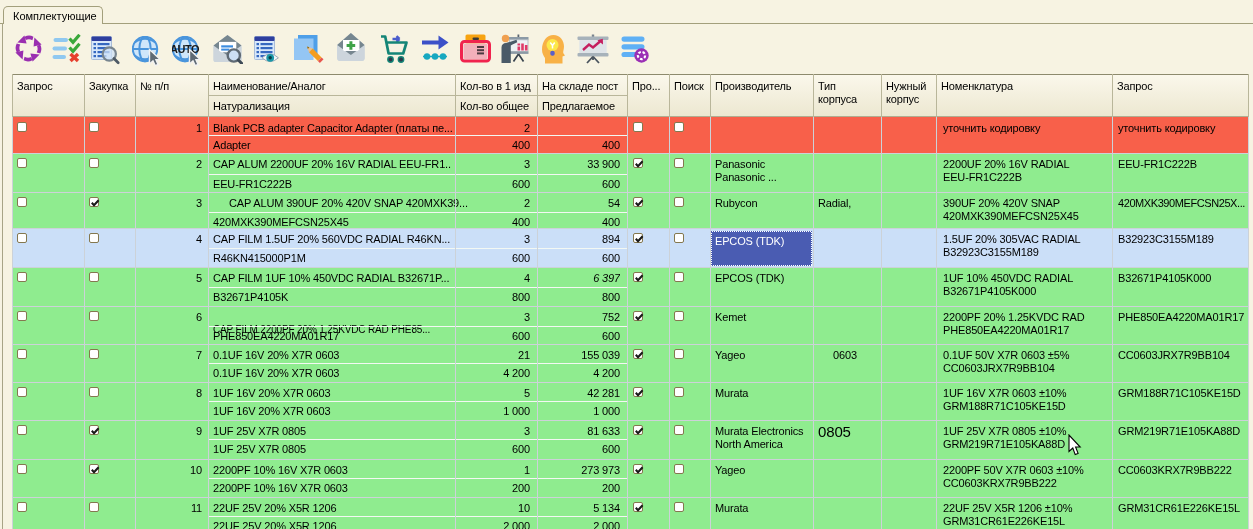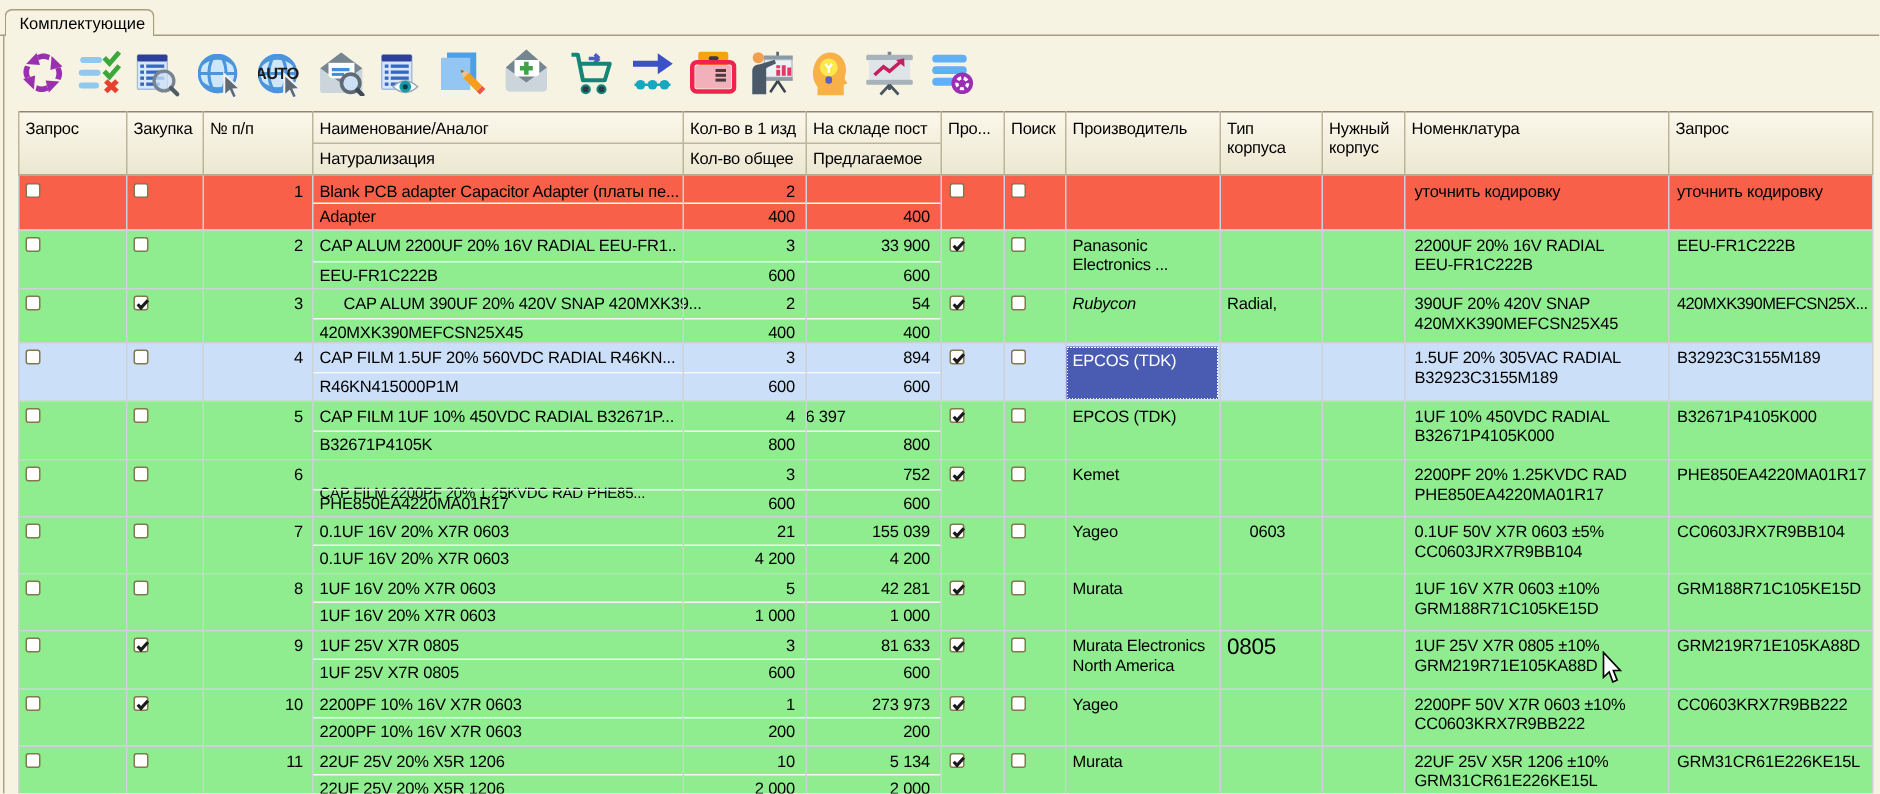--- a/index.html
+++ b/index.html
@@ -235,21 +235,21 @@
 <div style="position:absolute;left:208px;top:135px;width:419px;height:1px;background:#f3f8f3;"></div>
 <div style="position:absolute;left:12px;top:153px;width:1236px;height:39px;background:#8fec8f;"></div>
 <div style="position:absolute;left:135px;top:158px;font-size:11px;color:#000000;white-space:nowrap;line-height:13px;width:67px;overflow:hidden;text-align:right;">2</div>
 <div style="position:absolute;left:213px;top:158px;font-size:11px;color:#000000;white-space:nowrap;line-height:13px;width:239px;overflow:hidden;">CAP ALUM 2200UF 20% 16V RADIAL EEU-FR1...</div>
 <div style="position:absolute;left:213px;top:178px;font-size:11px;color:#000000;white-space:nowrap;line-height:13px;width:239px;overflow:hidden;">EEU-FR1C222B</div>
 <div style="position:absolute;left:455px;top:158px;font-size:11px;color:#000000;white-space:nowrap;line-height:13px;width:75px;overflow:hidden;text-align:right;">3</div>
 <div style="position:absolute;left:455px;top:178px;font-size:11px;color:#000000;white-space:nowrap;line-height:13px;width:75px;overflow:hidden;text-align:right;">600</div>
 <div style="position:absolute;left:537px;top:158px;font-size:11px;color:#000000;white-space:nowrap;line-height:13px;width:83px;overflow:hidden;text-align:right;">33 900</div>
 <div style="position:absolute;left:537px;top:178px;font-size:11px;color:#000000;white-space:nowrap;line-height:13px;width:83px;overflow:hidden;text-align:right;">600</div>
 <div style="position:absolute;left:715px;top:158px;font-size:11px;color:#000000;white-space:nowrap;line-height:13px;">Panasonic</div>
-<div style="position:absolute;left:715px;top:171px;font-size:11px;color:#000000;white-space:nowrap;line-height:13px;">Electronics ...</div>
+<div style="position:absolute;left:715px;top:171px;font-size:11px;color:#000000;white-space:nowrap;line-height:13px;">Panasonic ...</div>
 <div style="position:absolute;left:943px;top:158px;font-size:11px;color:#000000;white-space:nowrap;line-height:13px;">2200UF 20% 16V RADIAL</div>
 <div style="position:absolute;left:943px;top:171px;font-size:11px;color:#000000;white-space:nowrap;line-height:13px;">EEU-FR1C222B</div>
 <div style="position:absolute;left:1118px;top:158px;font-size:11px;color:#000000;white-space:nowrap;line-height:13px;width:127px;overflow:hidden;">EEU-FR1C222B</div>
 <span style="position:absolute;left:17px;top:158px;width:10px;height:10px;background:#ffffff;border:1px solid #84784f;border-radius:2px;"></span>
 <span style="position:absolute;left:89px;top:158px;width:10px;height:10px;background:#ffffff;border:1px solid #84784f;border-radius:2px;"></span>
 <span style="position:absolute;left:633px;top:158px;width:10px;height:10px;background:#ffffff;border:1px solid #84784f;border-radius:2px;">
     <svg width="10" height="10" viewBox="0 0 10 10" style="position:absolute;left:0;top:0">
       <path d="M1.8 4.8 L4 7.2 L8.6 2.2" stroke="#1a1a1a" stroke-width="2.1" fill="none"></path>
     </svg>
   </span>
@@ -257,21 +257,21 @@
 <div style="position:absolute;left:208px;top:174px;width:419px;height:1px;background:#f3f8f3;"></div>
 <div style="position:absolute;left:12px;top:192px;width:1236px;height:36px;background:#8fec8f;"></div>
 <div style="position:absolute;left:135px;top:197px;font-size:11px;color:#000000;white-space:nowrap;line-height:13px;width:67px;overflow:hidden;text-align:right;">3</div>
 <div style="position:absolute;left:200px;top:197px;font-size:11px;color:#000000;white-space:nowrap;line-height:13px;width:239px;overflow:hidden;margin-left:29px;">CAP ALUM 390UF 20% 420V SNAP 420MXK39...</div>
 <div style="position:absolute;left:213px;top:216px;font-size:11px;color:#000000;white-space:nowrap;line-height:13px;width:239px;overflow:hidden;">420MXK390MEFCSN25X45</div>
 <div style="position:absolute;left:455px;top:197px;font-size:11px;color:#000000;white-space:nowrap;line-height:13px;width:75px;overflow:hidden;text-align:right;">2</div>
 <div style="position:absolute;left:455px;top:216px;font-size:11px;color:#000000;white-space:nowrap;line-height:13px;width:75px;overflow:hidden;text-align:right;">400</div>
 <div style="position:absolute;left:537px;top:197px;font-size:11px;color:#000000;white-space:nowrap;line-height:13px;width:83px;overflow:hidden;text-align:right;">54</div>
 <div style="position:absolute;left:537px;top:216px;font-size:11px;color:#000000;white-space:nowrap;line-height:13px;width:83px;overflow:hidden;text-align:right;">400</div>
 <div style="position:absolute;left:818px;top:197px;font-size:11px;color:#000000;white-space:nowrap;line-height:13px;text-align:center;">Radial,</div>
-<div style="position:absolute;left:715px;top:197px;font-size:11px;color:#000000;white-space:nowrap;line-height:13px;font-style:italic;">Rubycon</div>
+<div style="position:absolute;left:715px;top:197px;font-size:11px;color:#000000;white-space:nowrap;line-height:13px;">Rubycon</div>
 <div style="position:absolute;left:943px;top:197px;font-size:11px;color:#000000;white-space:nowrap;line-height:13px;">390UF 20% 420V SNAP</div>
 <div style="position:absolute;left:943px;top:210px;font-size:11px;color:#000000;white-space:nowrap;line-height:13px;">420MXK390MEFCSN25X45</div>
 <div style="position:absolute;left:1118px;top:197px;font-size:11px;color:#000000;white-space:nowrap;line-height:13px;letter-spacing:-0.42px;width:127px;overflow:hidden;">420MXK390MEFCSN25X...</div>
 <span style="position:absolute;left:17px;top:197px;width:10px;height:10px;background:#ffffff;border:1px solid #84784f;border-radius:2px;"></span>
 <span style="position:absolute;left:89px;top:197px;width:10px;height:10px;background:#ffffff;border:1px solid #84784f;border-radius:2px;">
     <svg width="10" height="10" viewBox="0 0 10 10" style="position:absolute;left:0;top:0">
       <path d="M1.8 4.8 L4 7.2 L8.6 2.2" stroke="#1a1a1a" stroke-width="2.1" fill="none"></path>
     </svg>
   </span>
 <span style="position:absolute;left:633px;top:197px;width:10px;height:10px;background:#ffffff;border:1px solid #84784f;border-radius:2px;">
@@ -300,21 +300,21 @@
     </svg>
   </span>
 <span style="position:absolute;left:674px;top:233px;width:10px;height:10px;background:#ffffff;border:1px solid #84784f;border-radius:2px;"></span>
 <div style="position:absolute;left:208px;top:248px;width:419px;height:1px;background:#f3f8f3;"></div>
 <div style="position:absolute;left:12px;top:267px;width:1236px;height:39px;background:#8fec8f;"></div>
 <div style="position:absolute;left:135px;top:272px;font-size:11px;color:#000000;white-space:nowrap;line-height:13px;width:67px;overflow:hidden;text-align:right;">5</div>
 <div style="position:absolute;left:213px;top:272px;font-size:11px;color:#000000;white-space:nowrap;line-height:13px;width:239px;overflow:hidden;">CAP FILM 1UF 10% 450VDC RADIAL B32671P...</div>
 <div style="position:absolute;left:213px;top:291px;font-size:11px;color:#000000;white-space:nowrap;line-height:13px;width:239px;overflow:hidden;">B32671P4105K</div>
 <div style="position:absolute;left:455px;top:272px;font-size:11px;color:#000000;white-space:nowrap;line-height:13px;width:75px;overflow:hidden;text-align:right;">4</div>
 <div style="position:absolute;left:455px;top:291px;font-size:11px;color:#000000;white-space:nowrap;line-height:13px;width:75px;overflow:hidden;text-align:right;">800</div>
-<div style="position:absolute;left:537px;top:272px;font-size:11px;color:#000000;white-space:nowrap;line-height:13px;width:83px;overflow:hidden;text-align:left;">6 397</div>
+<div style="position:absolute;left:537px;top:272px;font-size:11px;color:#000000;white-space:nowrap;line-height:13px;width:83px;overflow:hidden;text-align:right;font-style:italic;">6 397</div>
 <div style="position:absolute;left:537px;top:291px;font-size:11px;color:#000000;white-space:nowrap;line-height:13px;width:83px;overflow:hidden;text-align:right;">800</div>
 <div style="position:absolute;left:715px;top:272px;font-size:11px;color:#000000;white-space:nowrap;line-height:13px;">EPCOS (TDK)</div>
 <div style="position:absolute;left:943px;top:272px;font-size:11px;color:#000000;white-space:nowrap;line-height:13px;">1UF 10% 450VDC RADIAL</div>
 <div style="position:absolute;left:943px;top:285px;font-size:11px;color:#000000;white-space:nowrap;line-height:13px;">B32671P4105K000</div>
 <div style="position:absolute;left:1118px;top:272px;font-size:11px;color:#000000;white-space:nowrap;line-height:13px;width:127px;overflow:hidden;">B32671P4105K000</div>
 <span style="position:absolute;left:17px;top:272px;width:10px;height:10px;background:#ffffff;border:1px solid #84784f;border-radius:2px;"></span>
 <span style="position:absolute;left:89px;top:272px;width:10px;height:10px;background:#ffffff;border:1px solid #84784f;border-radius:2px;"></span>
 <span style="position:absolute;left:633px;top:272px;width:10px;height:10px;background:#ffffff;border:1px solid #84784f;border-radius:2px;">
     <svg width="10" height="10" viewBox="0 0 10 10" style="position:absolute;left:0;top:0">
       <path d="M1.8 4.8 L4 7.2 L8.6 2.2" stroke="#1a1a1a" stroke-width="2.1" fill="none"></path>

